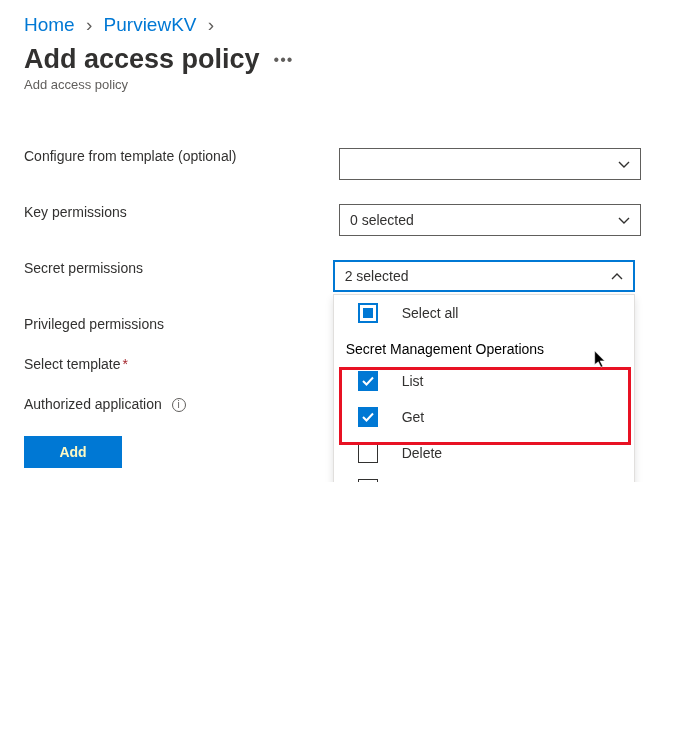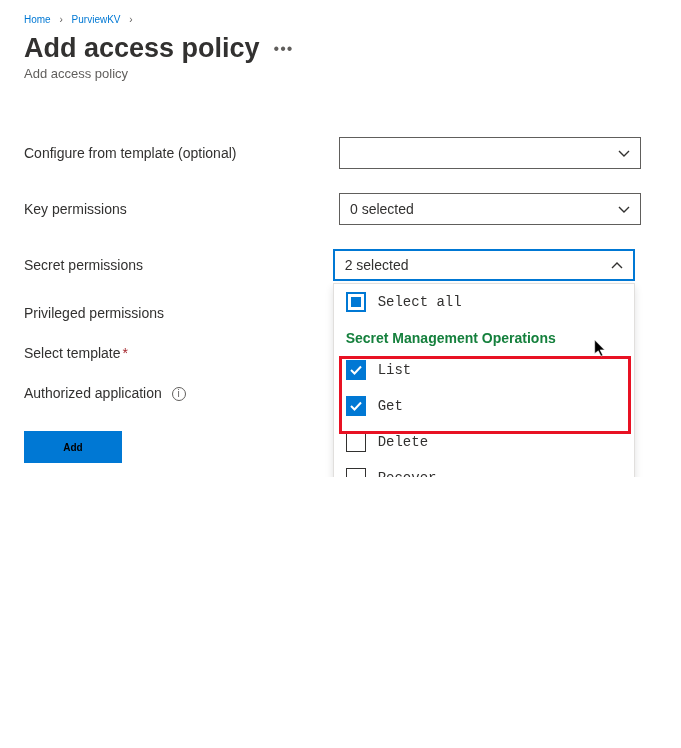--- a/index.html
+++ b/index.html
@@ -4,62 +4,62 @@
   <style>
     * { box-sizing: border-box; margin: 0; padding: 0; }
     body {
       font-family: "Segoe UI", -apple-system, sans-serif;
       font-size: 14px;
       color: #323130;
       padding: 14px 24px;
       width: 681px;
       background: #fff;
     }
-    .breadcrumb { font-size: 10px; margin-bottom: 8px; }
+    .breadcrumb { font-size: 19px; margin-bottom: 8px; }
     .breadcrumb a { color: #0078d4; text-decoration: none; }
     .breadcrumb .sep { color: #605e5c; margin: 0 6px; display: inline-block; }
     .page-title-row { display: flex; align-items: center; gap: 14px; }
     .page-title { font-size: 27px; font-weight: 600; color: #323130; }
     .more-icon { color: #605e5c; font-size: 16px; letter-spacing: 1px; }
     .subtitle { font-size: 13px; color: #605e5c; margin-top: 2px; margin-bottom: 56px; }
-    .form-row { display: flex; align-items: center; margin-bottom: 24px; }
+    .form-row { display: flex; margin-bottom: 24px; }
     .form-label { width: 315px; color: #323130; font-size: 14px; }
     .form-label .req { color: #a4262c; margin-left: 2px; }
     .info-icon { display:inline-block; width:14px; height:14px; border:1px solid #605e5c; border-radius:50%; font-size:10px; line-height:12px; text-align:center; color:#605e5c; margin-left:6px; vertical-align:middle; }
     .dropdown {
       position: relative;
       width: 302px;
       height: 32px;
       border: 1px solid #605e5c;
       background: #fff;
       display: flex; align-items:center;
       padding: 6px 10px;
       cursor: pointer;
     }
     .dropdown.active { border: 2px solid #0078d4; }
     .dropdown .val { flex:1; color:#323130; }
     .chevron {
       width: 12px; height: 12px;
     }
     .chevron svg { width:12px; height:12px; }
     .add-btn {
-      background: #0078d4; color:#000000; border:none;
-      width: 98px; height: 32px; font-size:10px; font-weight:600;
-      cursor:pointer; margin-top:6px;
+      background: #0078d4; color:#fef9c3; border:none;
+      width: 98px; height: 32px; font-size:14px; font-weight:600;
+      cursor:pointer; 
     }
     .dd-wrapper { position: relative; width:331px; }
     .dd-panel {
       position:absolute; top:34px; left:0; width:302px;
       background:#fff; border:1px solid #e1dfdd;
       box-shadow: 0 4px 8px rgba(0,0,0,0.12);
       z-index:10;
       padding-bottom:4px;
     }
-    .dd-item { display:flex; align-items:center; padding: 8px 12px; gap:12px; cursor:pointer;font-family:Liberation Mono, monospace; }
-    .dd-heading { font-weight:700; padding: 10px 12px 6px; color:#15803d; }
+    .dd-item { display:flex; align-items:center; padding: 8px 24px; gap:24px; cursor:pointer; }
+    .dd-heading { font-weight:400; padding: 10px 12px 6px; color:#000000; }
     .cb {
       width:20px; height:20px; border:1px solid #323130; display:inline-flex; align-items:center; justify-content:center;
       flex-shrink:0;
     }
     .cb.checked { background:#0078d4; border-color:#0078d4; }
     .cb.indet { border:2px solid #0078d4; padding:3px; }
     .cb.indet .inner { background:#0078d4; width:100%; height:100%; }
     .check { color:#fff; }
     .highlight-box {
       position:absolute; border:3px solid #e81123;

